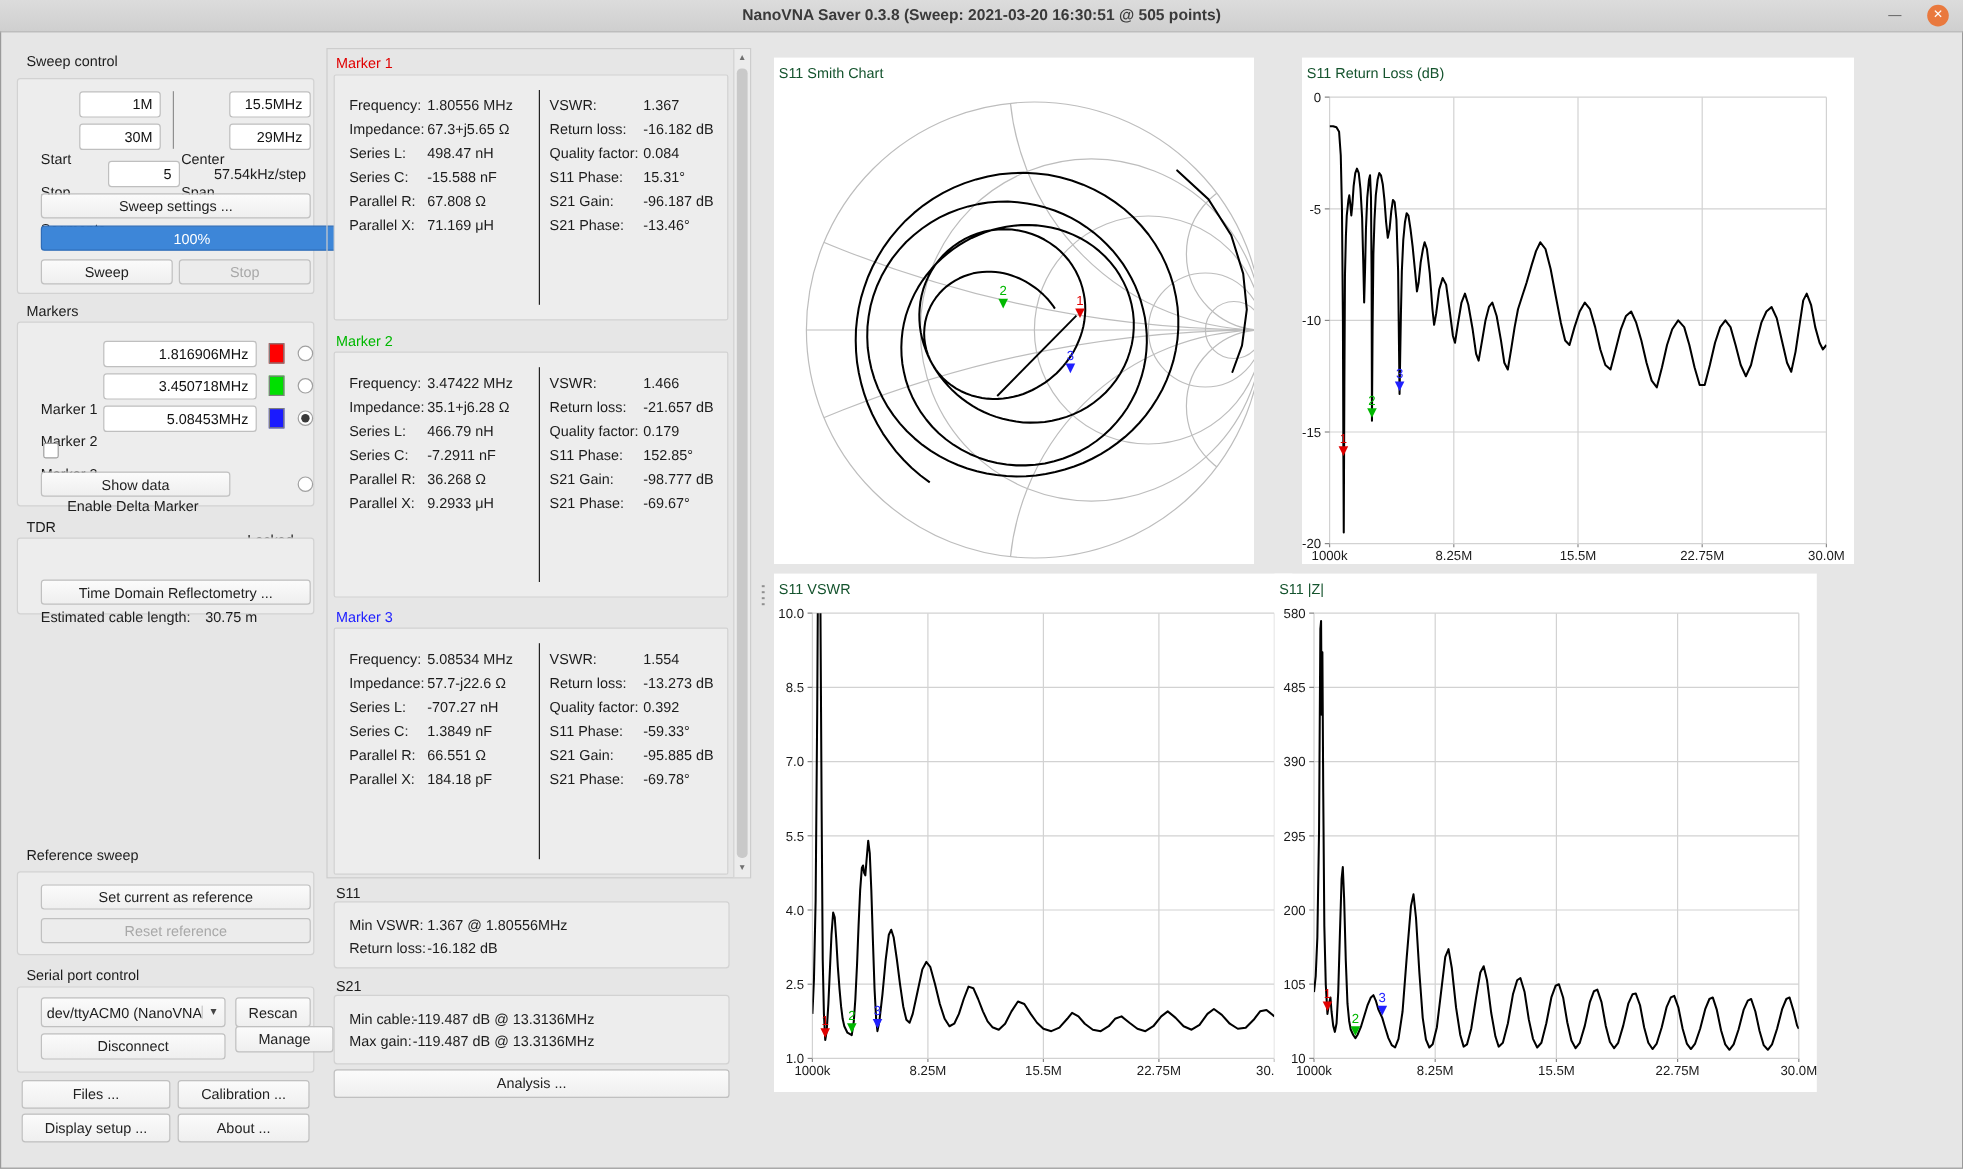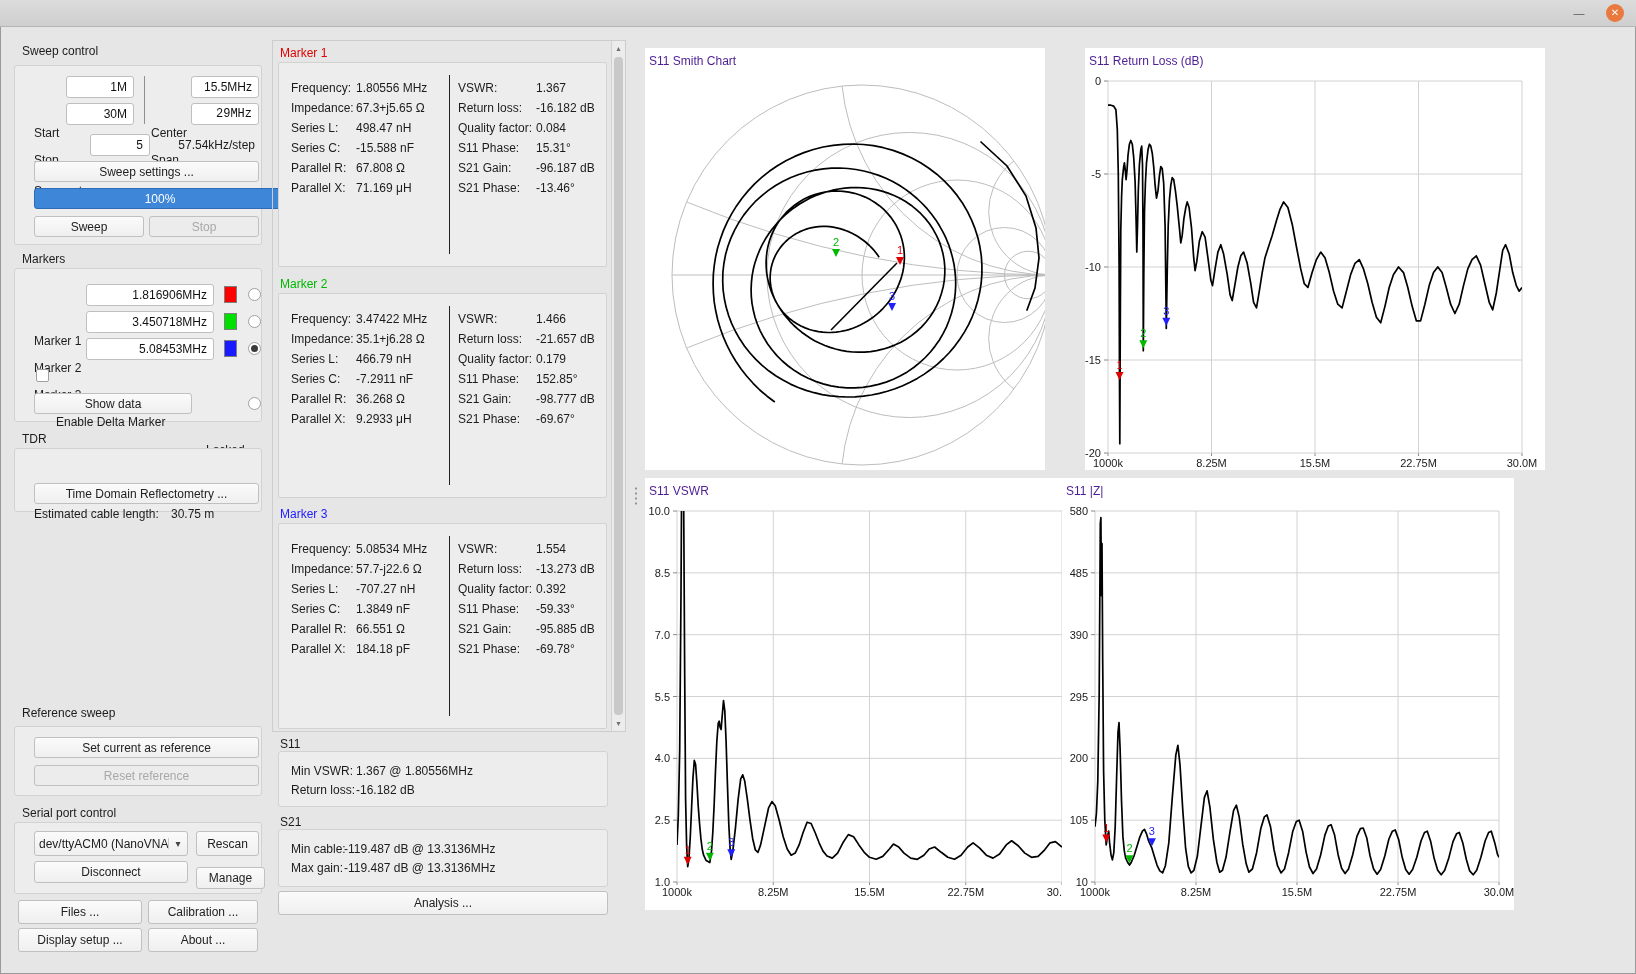--- a/index.html
+++ b/index.html
@@ -44,46 +44,47 @@
   .mdivider{position:absolute;left:170px;top:12px;bottom:12px;width:1px;background:#222;}
   .mrow{position:absolute;height:16px;white-space:nowrap;font-size:12px;}
   .mrow .mlab{position:absolute;left:0;}
   .mrow .mval{position:absolute;}
   .mrow.ml{left:12px;} .mrow.ml .mval{left:65px;}
   .mrow.mr{left:179px;} .mrow.mr .mval{left:78px;}
   .srow{position:absolute;height:16px;white-space:nowrap;font-size:12px;}
   .srow .slab{position:absolute;left:0;}
   .srow .sval{position:absolute;}
   .chart-panel{position:absolute;background:#fff;}
-  .chart-title{position:absolute;left:4px;top:6px;font-size:12px;color:#4c1d95;z-index:2;white-space:nowrap;}
+  .chart-title{position:absolute;left:4px;top:6px;font-size:12px;color:#14532d;z-index:2;white-space:nowrap;}
   .chart-panel svg{position:absolute;left:0;top:0;}
   .tick{font-family:"Liberation Sans","DejaVu Sans",sans-serif;font-size:11px;fill:#1a1a1a;}
   .mklbl{font-family:"Liberation Sans","DejaVu Sans",sans-serif;font-size:11px;}
   .dots{position:absolute;width:4px;height:20px;
         background:radial-gradient(circle,#909090 1px,transparent 1.2px) 0 0/4px 5px;}
 </style>
 </head>
 <body>
 
 <div class="titlebar">
+  <span class="title">NanoVNA Saver 0.3.8 (Sweep: 2021-03-20 16:30:51 @ 505 points)</span>
   <span class="tb-min">—</span>
   <span class="tb-close"><span>✕</span></span>
 </div>
 
 <div class="glabel" style="left:22px;top:44px">Sweep control</div>
 <div class="gbox" style="left:14px;top:65px;width:248px;height:180px">
   <span class="lbl" style="left:19px;top:12px">Start</span>
   <input class="inp" style="left: 51px; top: 10px; width: 68px;" value="1M">
   <div class="vsep" style="left:129px;top:10px;height:48px"></div>
   <span class="lbl" style="left:136px;top:12px">Center</span>
   <input class="inp" style="left: 176px; top: 10px; width: 68px;" value="15.5MHz">
   <span class="lbl" style="left:19px;top:39px">Stop</span>
   <input class="inp" style="left: 51px; top: 37px; width: 68px;" value="30M">
   <span class="lbl" style="left:136px;top:39px">Span</span>
-  <input class="inp" style="left: 176px; top: 37px; width: 68px; font-family: Liberation Mono, monospace;" value="29MHz">
+  <input class="inp" style="left: 176px; top: 37px; width: 68px;" value="29MHz">
   <span class="lbl" style="left:19px;top:70px">Segments</span>
   <input class="inp" style="left: 75px; top: 68px; width: 60px;" value="5">
   <span class="lbl-r" style="right:6px;top:70px">57.54kHz/step</span>
   <div class="btn" style="left:19px;top:95px;width:225px;height:21px">Sweep settings ...</div>
   <div class="progress" style="left:19px;top:122px;width:252px;height:21px">100%</div>
   <div class="btn" style="left:19px;top:150px;width:110px;height:21px">Sweep</div>
   <div class="btn disabled" style="left:134px;top:150px;width:110px;height:21px">Stop</div>
 </div>
 
 <div class="glabel" style="left:22px;top:252px">Markers</div>
@@ -121,21 +122,21 @@
 </div>
 
 <div class="glabel" style="left:22px;top:806px">Serial port control</div>
 <div class="gbox" style="left:14px;top:822px;width:248px;height:72px">
   <div class="combo" style="left:19px;top:8px;width:154px;height:25px">
     <span class="ctext">dev/ttyACM0 (NanoVNA)</span>
     <span class="carrow">▾</span>
   </div>
   <div class="btn" style="left:181px;top:8px;width:63px;height:25px">Rescan</div>
   <div class="btn" style="left:19px;top:38px;width:154px;height:22px">Disconnect</div>
-  <div class="btn" style="left:181px;top:44px;width:69px;height:22px">Manage</div>
+  <div class="btn" style="left:181px;top:32px;width:82px;height:22px">Manage</div>
 </div>
 
 <div class="btn" style="left:18px;top:900px;width:124px;height:24px">Files ...</div>
 <div class="btn" style="left:148px;top:900px;width:110px;height:24px">Calibration ...</div>
 <div class="btn" style="left:18px;top:928px;width:124px;height:24px">Display setup ...</div>
 <div class="btn" style="left:148px;top:928px;width:110px;height:24px">About ...</div>
 
 <div class="scrollframe" style="left:272px;top:40px;width:354px;height:692px">
   <div class="vscroll">
     <span class="varrow" style="top:1px">▲</span>

